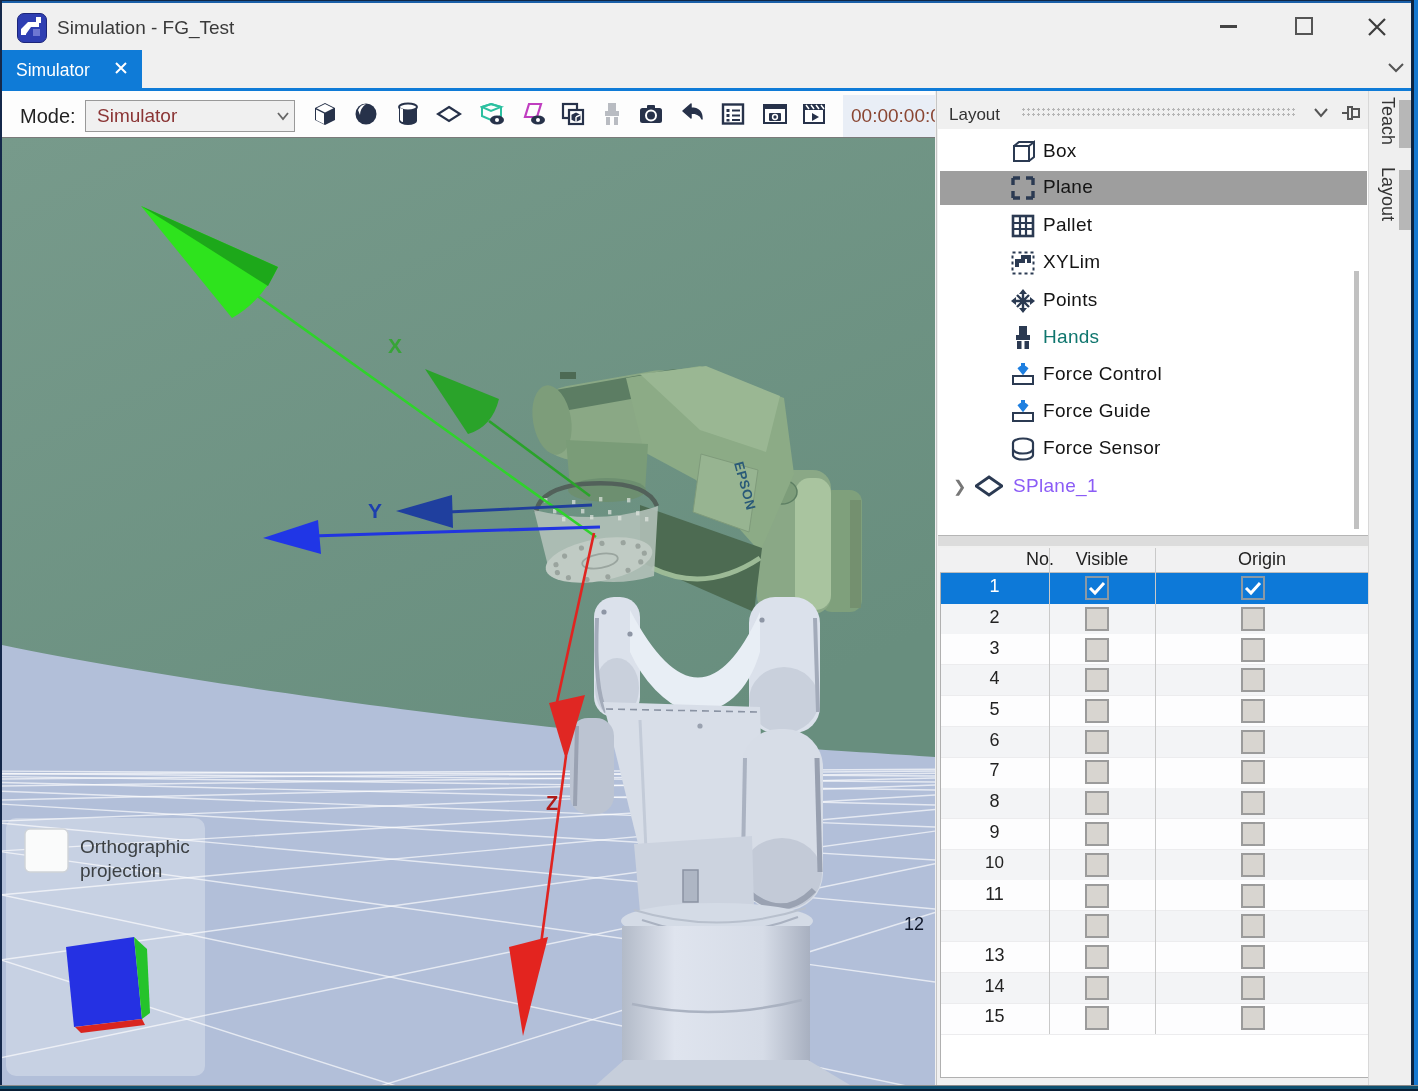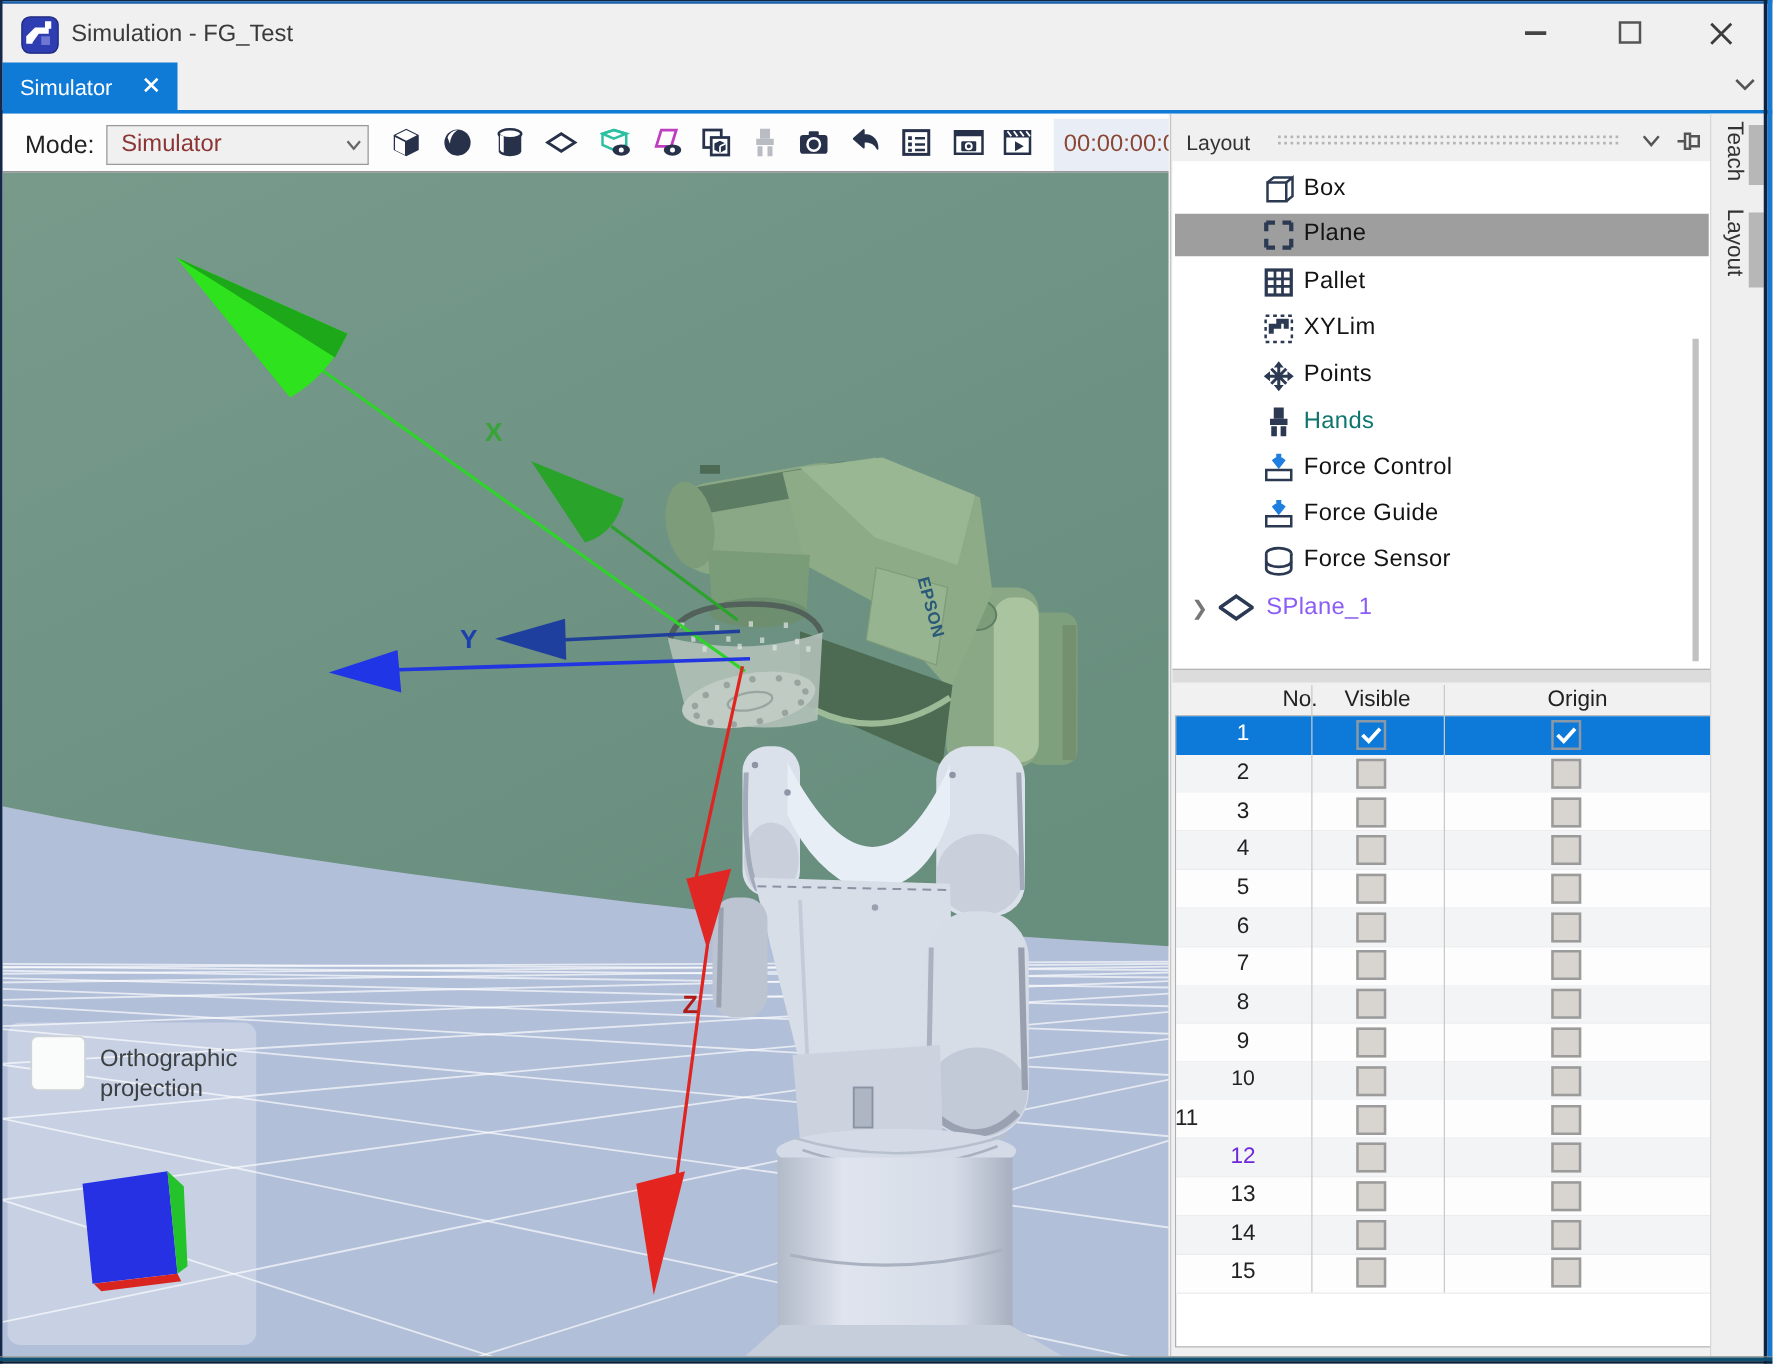--- a/index.html
+++ b/index.html
@@ -357,25 +357,25 @@
 <div style="position:absolute;left:1241px;top:791px;width:24px;height:24px;background:#d8d5d0;border:2px solid #9b9b9b;box-sizing:border-box"></div>
 <div style="position:absolute;left:941px;top:819px;width:427px;height:31px;background:#fdfdfe;border-bottom:1px solid #ececee;box-sizing:border-box"></div>
 <div style="position:absolute;left:940px;top:822px;width:109px;text-align:center;font-size:18px;color:#222">9</div>
 <div style="position:absolute;left:1085px;top:822px;width:24px;height:24px;background:#d8d5d0;border:2px solid #9b9b9b;box-sizing:border-box"></div>
 <div style="position:absolute;left:1241px;top:822px;width:24px;height:24px;background:#d8d5d0;border:2px solid #9b9b9b;box-sizing:border-box"></div>
 <div style="position:absolute;left:941px;top:850px;width:427px;height:31px;background:#f3f4f6;border-bottom:1px solid #ececee;box-sizing:border-box"></div>
 <div style="position:absolute;left:940px;top:853px;width:109px;text-align:center;font-size:17px;color:#222">10</div>
 <div style="position:absolute;left:1085px;top:853px;width:24px;height:24px;background:#d8d5d0;border:2px solid #9b9b9b;box-sizing:border-box"></div>
 <div style="position:absolute;left:1241px;top:853px;width:24px;height:24px;background:#d8d5d0;border:2px solid #9b9b9b;box-sizing:border-box"></div>
 <div style="position:absolute;left:941px;top:880px;width:427px;height:31px;background:#fdfdfe;border-bottom:1px solid #ececee;box-sizing:border-box"></div>
-<div style="position:absolute;left:940px;top:884px;width:109px;font-size:18px;color:#222">11</div>
+<div style="position:absolute;left:940px;top:884px;width:109px;text-align:center;font-size:18px;color:#222">11</div>
 <div style="position:absolute;left:1085px;top:884px;width:24px;height:24px;background:#d8d5d0;border:2px solid #9b9b9b;box-sizing:border-box"></div>
 <div style="position:absolute;left:1241px;top:884px;width:24px;height:24px;background:#d8d5d0;border:2px solid #9b9b9b;box-sizing:border-box"></div>
 <div style="position:absolute;left:941px;top:911px;width:427px;height:31px;background:#f3f4f6;border-bottom:1px solid #ececee;box-sizing:border-box"></div>
-<div style="position:absolute;left:940px;top:914px;width:109px;text-align:center;font-size:18px;color:#6d28d9">12</div>
+<div style="position:absolute;left:904px;top:914px;width:109px;font-size:18px;color:#0f172a">12</div>
 <div style="position:absolute;left:1085px;top:914px;width:24px;height:24px;background:#d8d5d0;border:2px solid #9b9b9b;box-sizing:border-box"></div>
 <div style="position:absolute;left:1241px;top:914px;width:24px;height:24px;background:#d8d5d0;border:2px solid #9b9b9b;box-sizing:border-box"></div>
 <div style="position:absolute;left:941px;top:942px;width:427px;height:31px;background:#fdfdfe;border-bottom:1px solid #ececee;box-sizing:border-box"></div>
 <div style="position:absolute;left:940px;top:945px;width:109px;text-align:center;font-size:18px;color:#222">13</div>
 <div style="position:absolute;left:1085px;top:945px;width:24px;height:24px;background:#d8d5d0;border:2px solid #9b9b9b;box-sizing:border-box"></div>
 <div style="position:absolute;left:1241px;top:945px;width:24px;height:24px;background:#d8d5d0;border:2px solid #9b9b9b;box-sizing:border-box"></div>
 <div style="position:absolute;left:941px;top:973px;width:427px;height:31px;background:#f3f4f6;border-bottom:1px solid #ececee;box-sizing:border-box"></div>
 <div style="position:absolute;left:940px;top:976px;width:109px;text-align:center;font-size:18px;color:#222">14</div>
 <div style="position:absolute;left:1085px;top:976px;width:24px;height:24px;background:#d8d5d0;border:2px solid #9b9b9b;box-sizing:border-box"></div>
 <div style="position:absolute;left:1241px;top:976px;width:24px;height:24px;background:#d8d5d0;border:2px solid #9b9b9b;box-sizing:border-box"></div>

